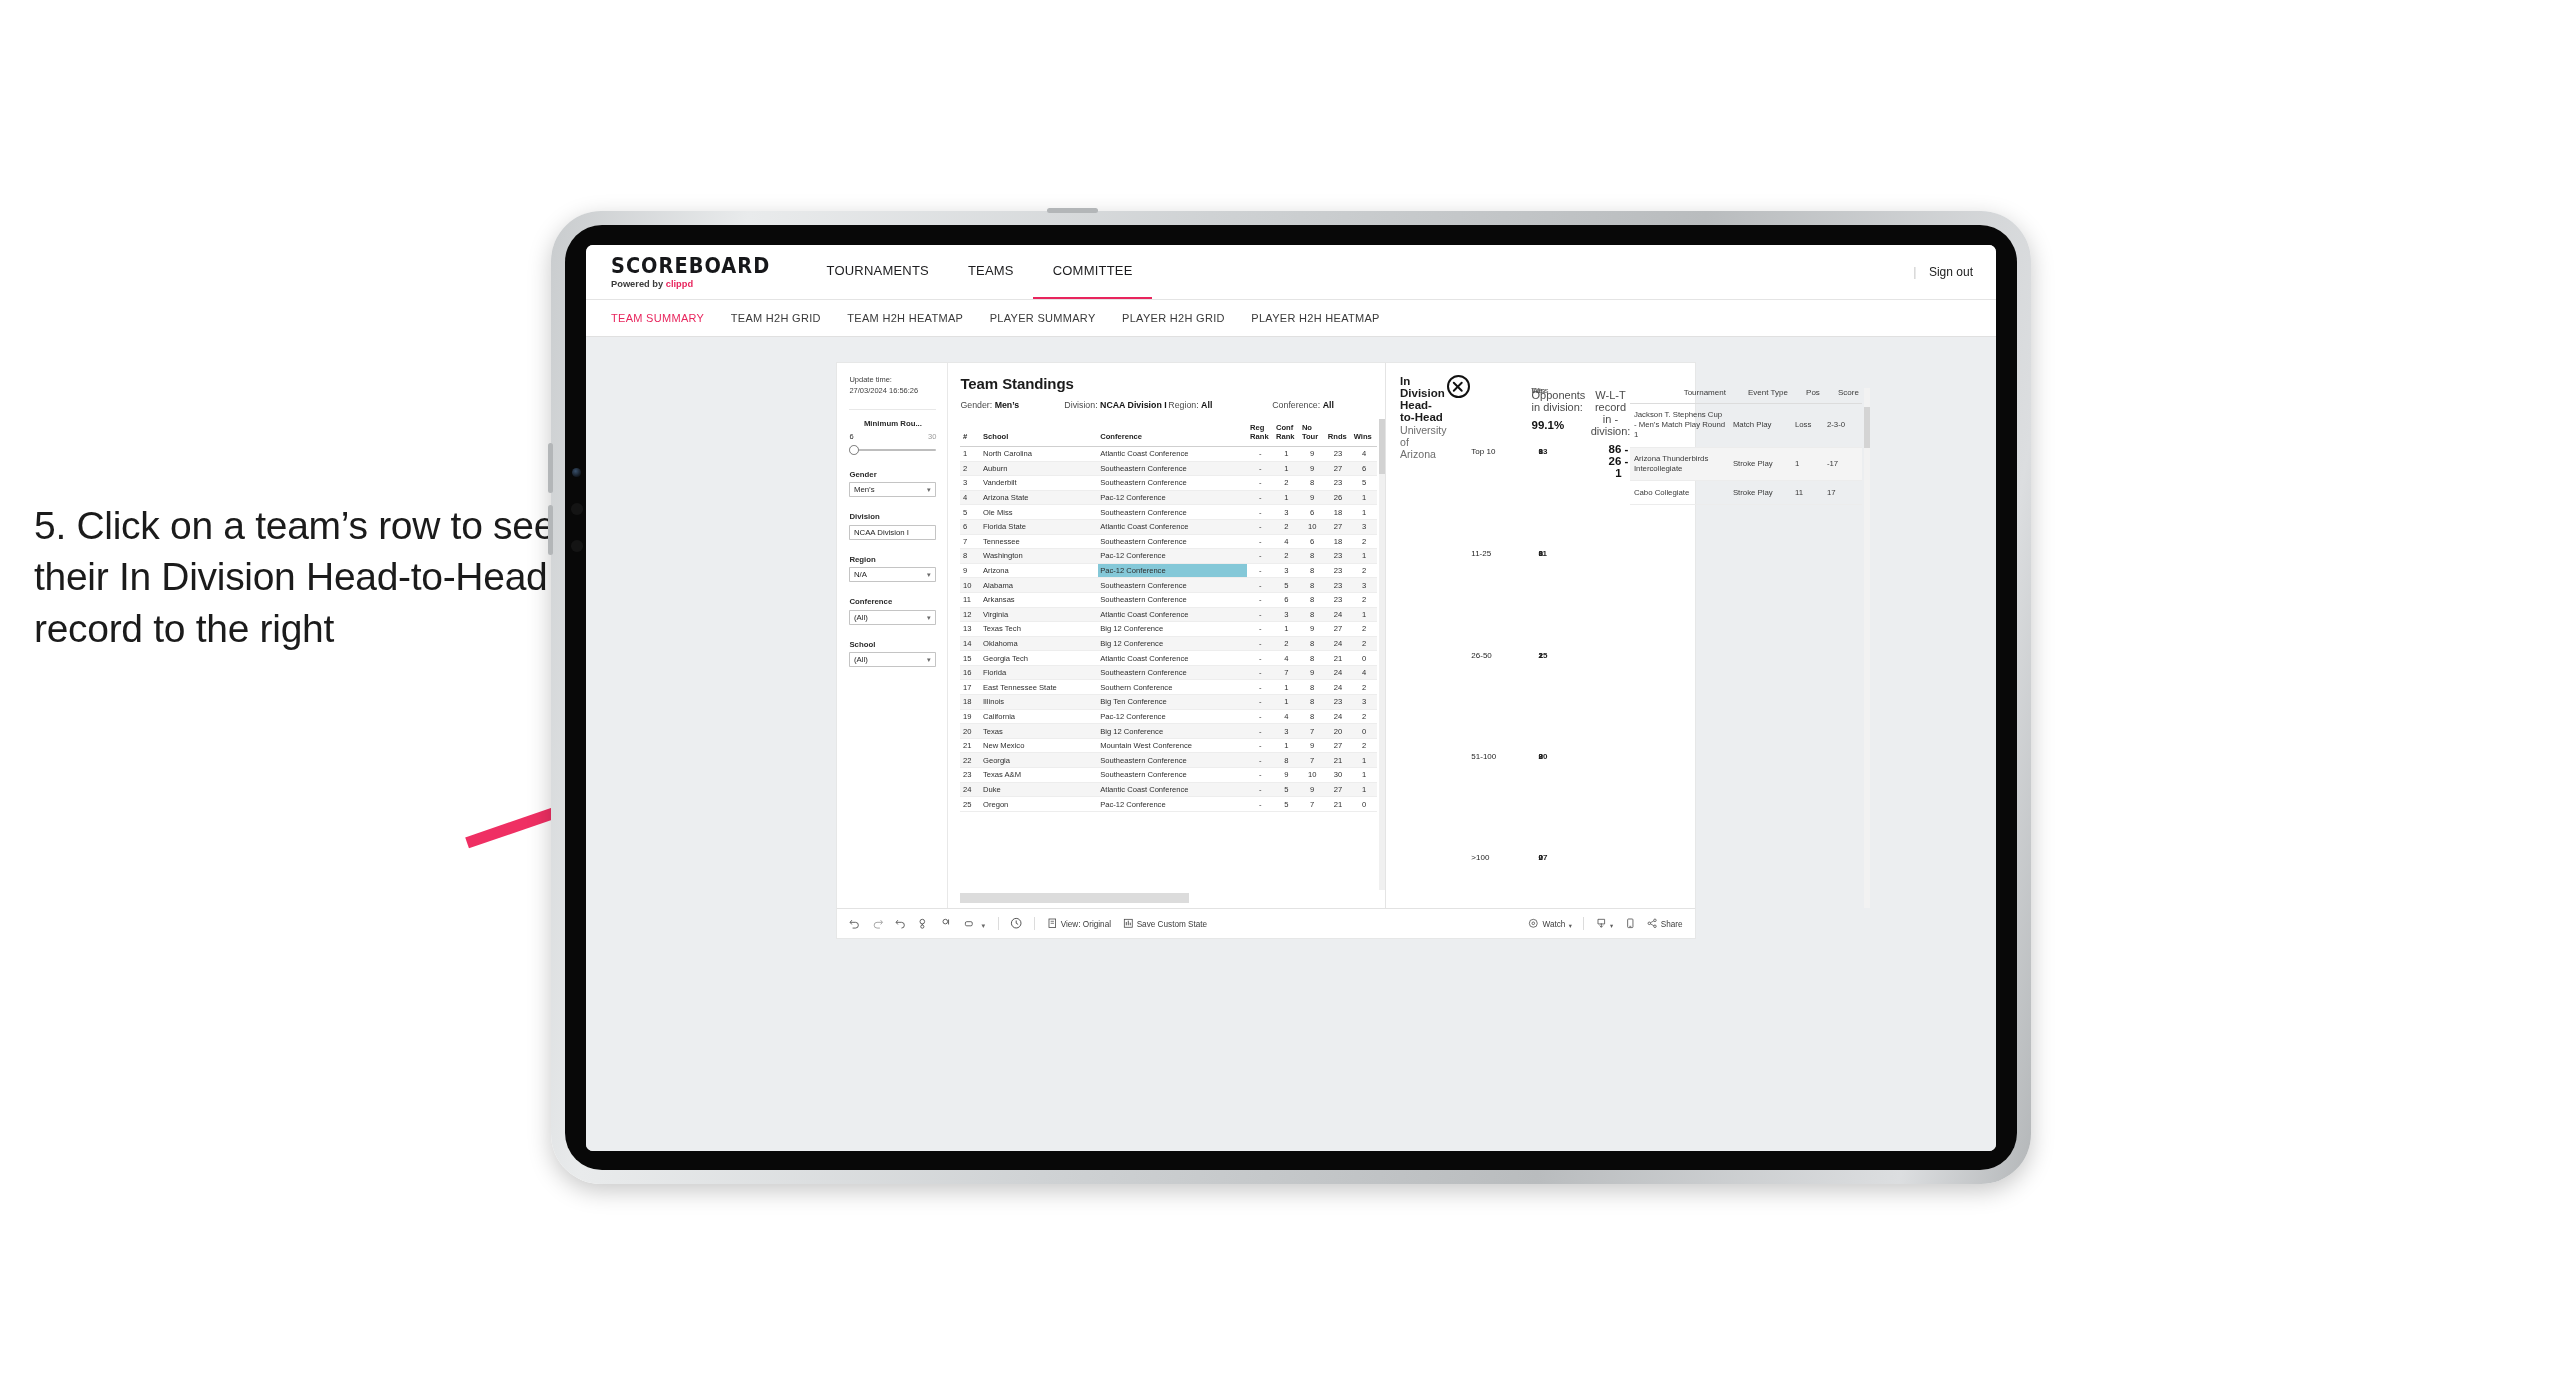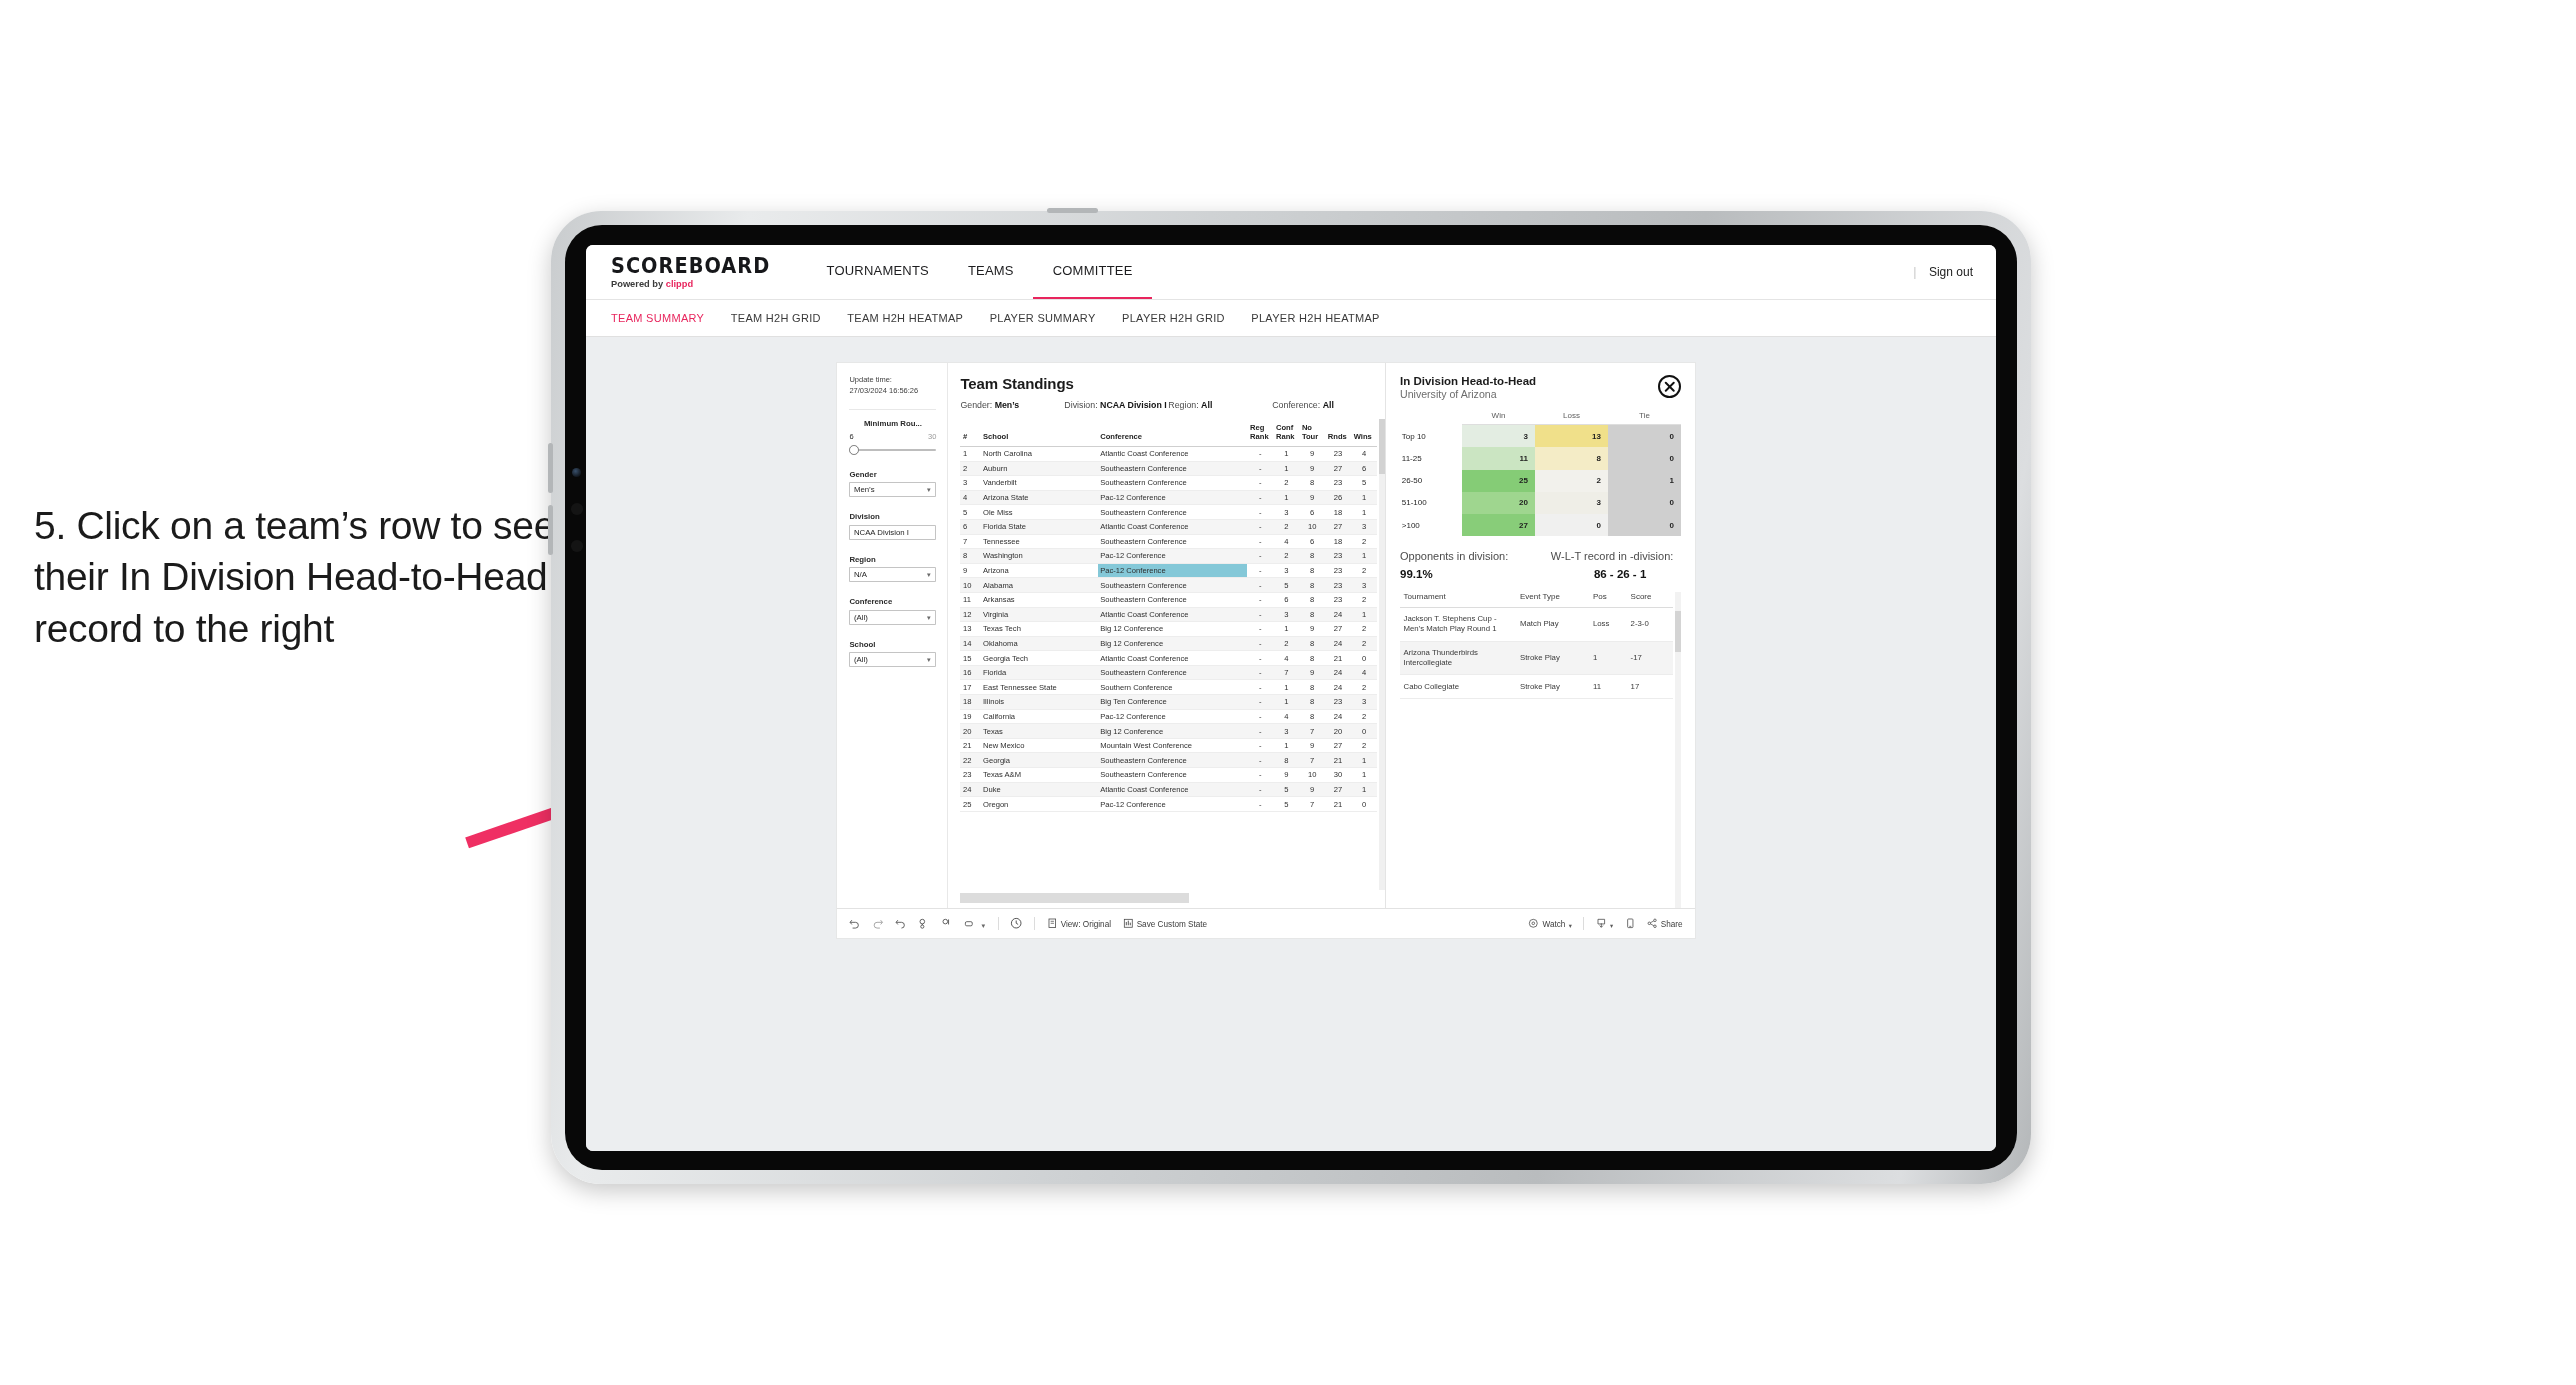--- a/index.html
+++ b/index.html
@@ -142,21 +142,21 @@
   .vscroll {
     width: 6.2px; flex: 0 0 6.2px; background: #f0f0f0; margin-left: 1.8px; position: relative;
   }
   .vscroll .thumb { position: absolute; top: 0; left: 0; width: 6.2px; height: 55px; background: #d2d2d2; }
   .hscroll { height: 9.7px; margin: 3.5px 8.8px 5.3px 0; background: transparent; position: relative; }
   .hscroll .thumb { position: absolute; left: 0; top: 0; height: 9.7px; width: 55%; background: #dcdcdc; }
 
   
   .h2h {
     width: 310px; flex: 0 0 310px; border-left: 0.9px solid #e4e4e4;
-    padding: 12.4px 14px 0 14px; display: flex; flex-direction: column; min-height: 0;
+    padding: 12.4px 14px 0 14px; display: flex; min-height: 0;
   }
   .h2h-head { display: flex; align-items: flex-start; }
   .h2h-title { font-size: 11.5px; font-weight: 700; color: #1b1b1b; }
   .h2h-sub { font-size: 10.6px; color: #6d6d6d; margin-top: 0.9px; }
   .close-btn {
     margin-left: auto; width: 23px; height: 23px; border: 2.1px solid #111; border-radius: 50%;
     display: flex; align-items: center; justify-content: center; cursor: pointer; flex: 0 0 23px;
   }
   .close-btn svg { display: block; }
 
@@ -174,21 +174,21 @@
   .kpi .lbl { font-size: 11px; color: #4c4c4c; }
   .kpi .val { font-size: 11.5px; font-weight: 700; color: #121212; margin-top: 5.3px; }
   .kpi.center { text-align: center; padding-left: 5.3px; }
   .kpi.center .val { padding-left: 16px; }
   .kpi.center .lbl { padding-left: 0; }
 
   .tour-wrap { margin-top: 12.4px; display: flex; min-height: 0; flex: 1 1 auto; }
   .tour-scroll { flex: 1 1 auto; overflow: hidden; }
   table.tour-table { width: 100%; border-collapse: collapse; table-layout: fixed; }
   table.tour-table th {
-    font-size: 8px; color: #3b3b3b; font-weight: 400; text-align: left;
+    font-size: 8px; color: #3b3b3b; font-weight: 400; text-align: right;
     padding: 0 3.5px 6.2px; border-bottom: 0.9px solid #dcdcdc;
   }
   table.tour-table td {
     font-size: 7.8px; color: #3a3a3a; padding: 6.2px 3.5px;
     border-bottom: 0.9px solid #ececec; vertical-align: middle; line-height: 1.3;
   }
   table.tour-table tr.alt td { background: #f4f4f4; }
   .t-name { width: 99px; }
   .t-type { width: 62px; }
   .t-pos  { width: 32px; }

